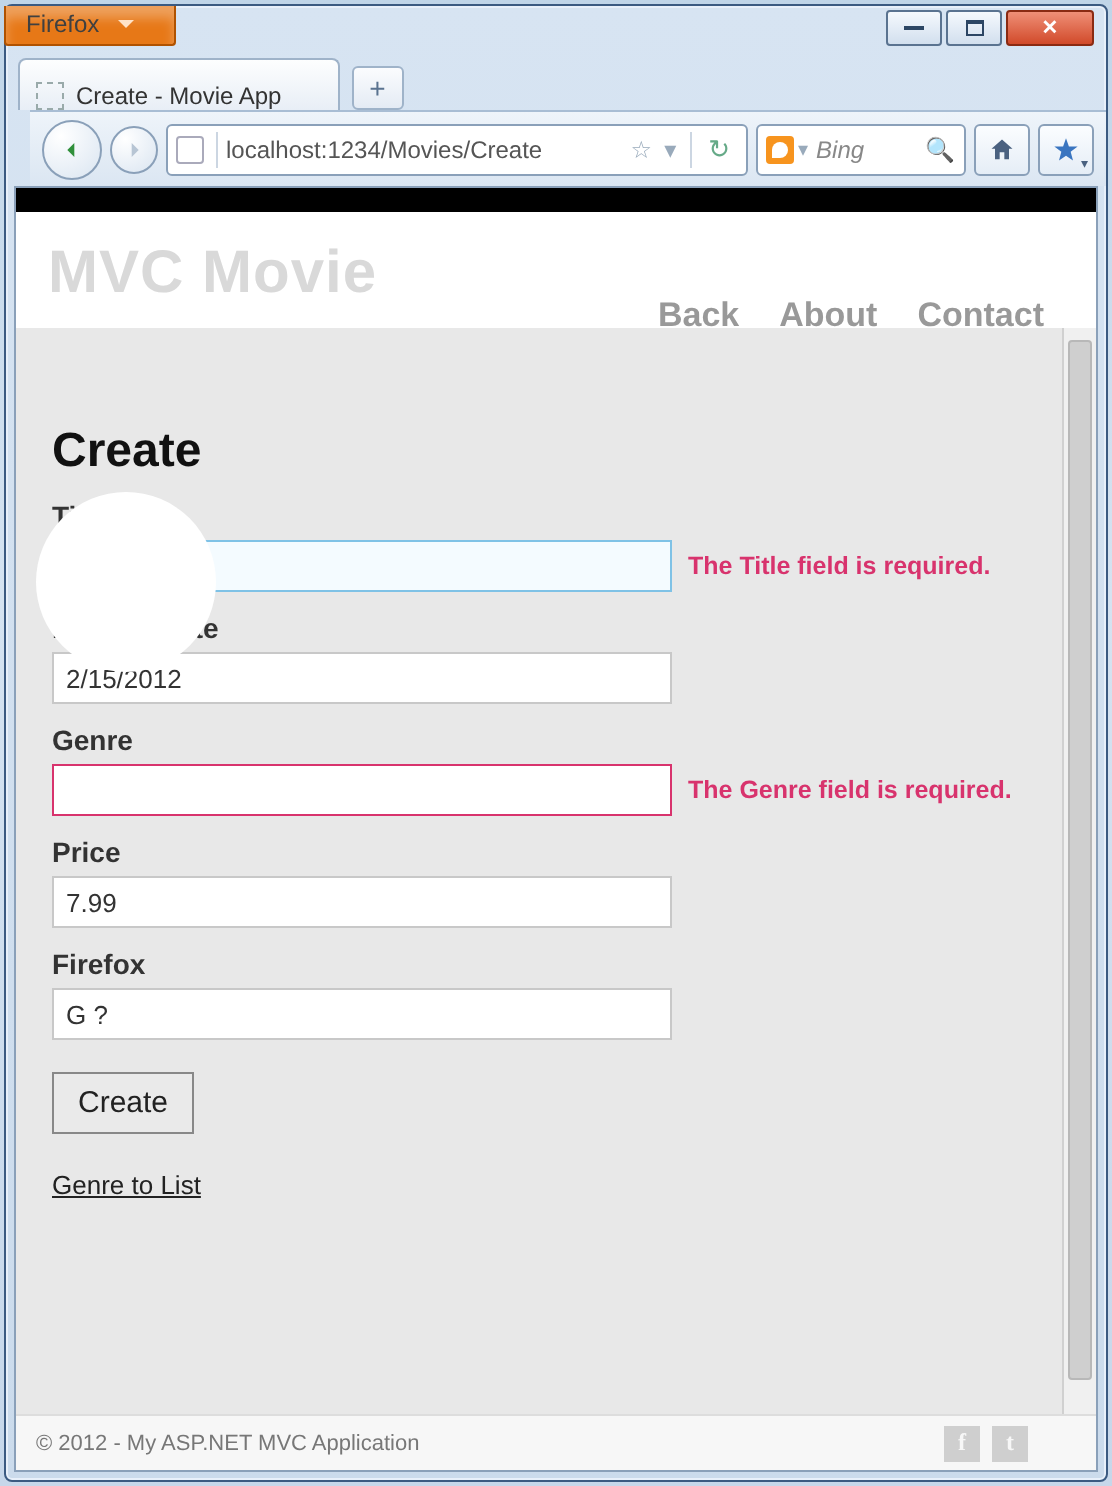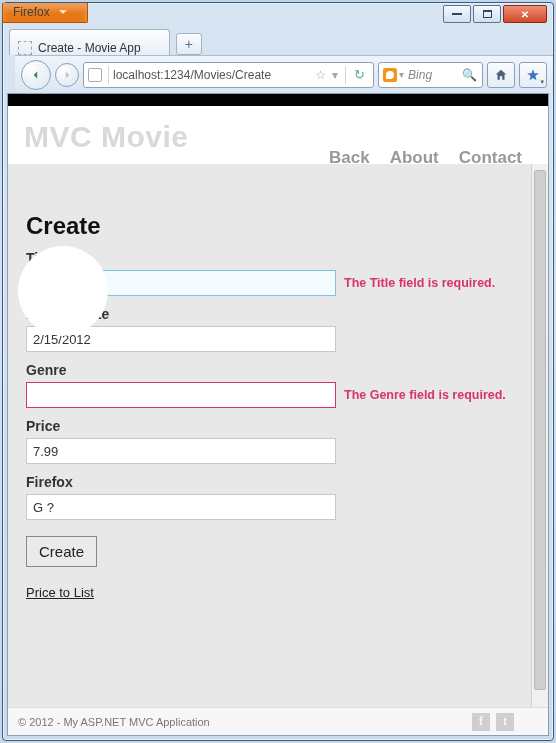--- a/index.html
+++ b/index.html
@@ -178,21 +178,21 @@
           <input class="tinput" value="7.99" style="">
         </div>
 
         <div class="field-label">Firefox</div>
         <div class="field-row">
           <input class="tinput" value="G ?" style="">
         </div>
 
         <button class="btn-create">Create</button>
         <br>
-        <a class="backlink">Price to List</a>
+        <a class="backlink">Genre to List</a>
       </div>
 
       <footer class="pagefoot">
         <span>© 2012 - My ASP.NET MVC Application</span>
         <div class="social">
           <span class="sicon">f</span>
           <span class="sicon">t</span>
         </div>
       </footer>
     </div>

